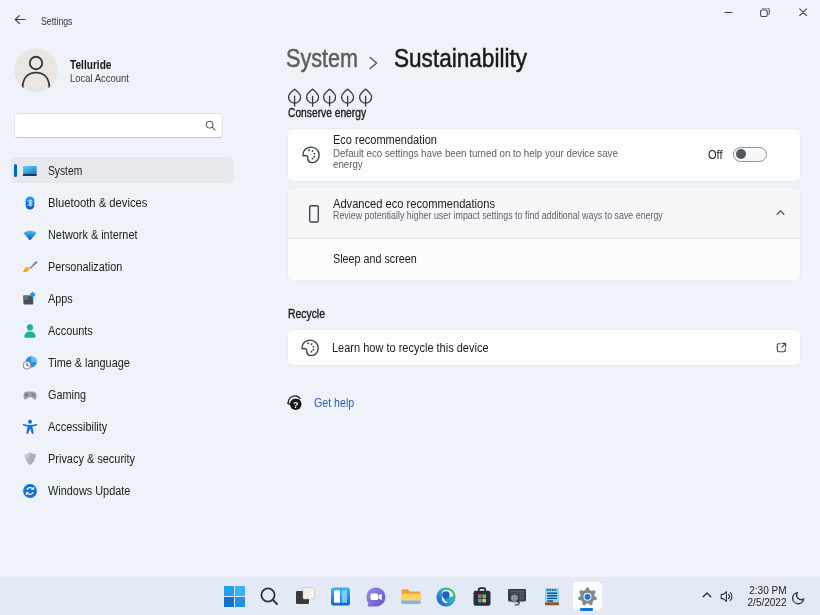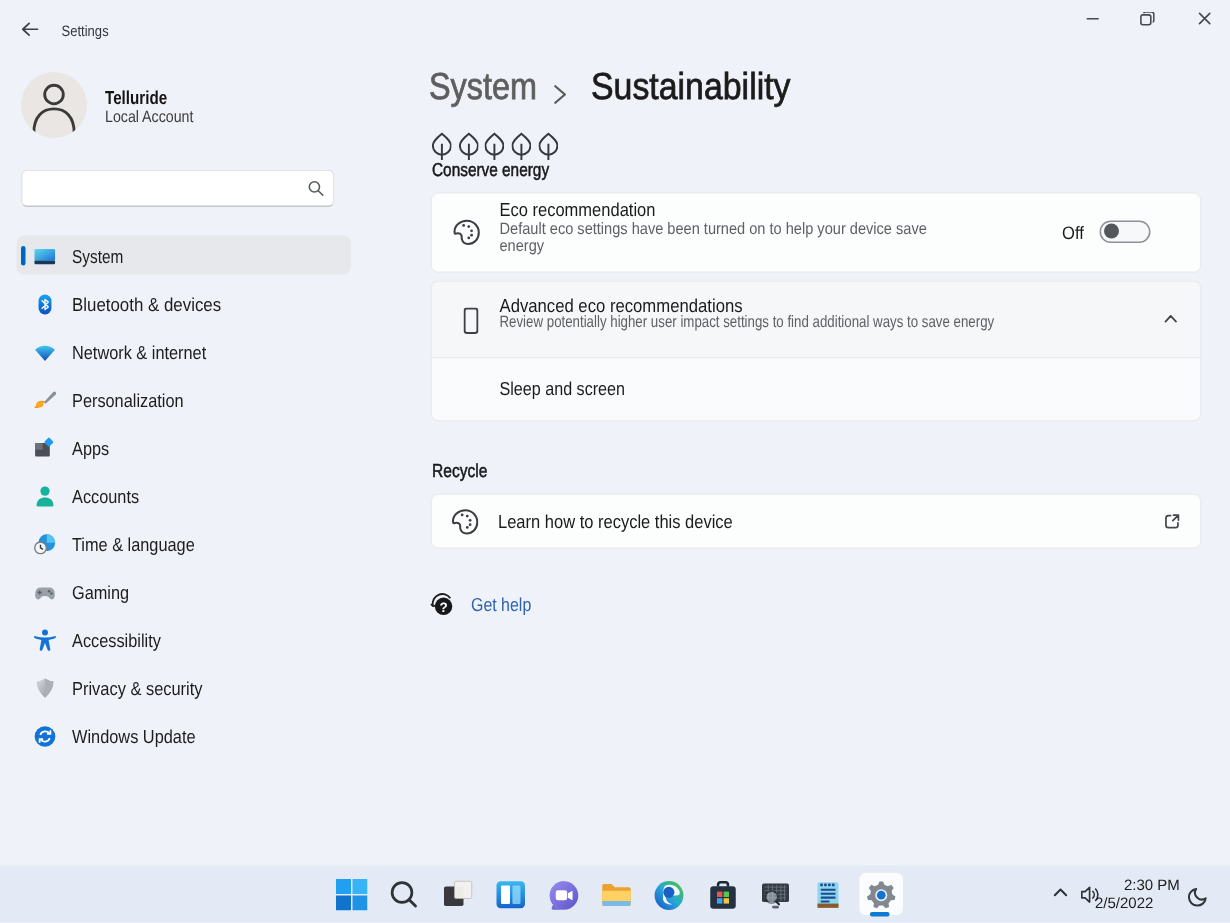--- a/index.html
+++ b/index.html
@@ -296,16 +296,16 @@
 <circle cx="10.5" cy="10.8" r="2.9" fill="#1573d6"></circle>
       </svg></div>
 <svg class="abs" style="left:702px;top:590.5px" width="10" height="8" viewBox="0 0 10 8">
 <path d="M1.2 5.8 L5 2 L8.8 5.8" stroke="#2e3236" stroke-width="1.35" fill="none" stroke-linecap="round" stroke-linejoin="round"></path>
     </svg>
 <svg class="abs" style="left:719.5px;top:589.5px" width="15" height="13" viewBox="0 0 15 13">
 <path d="M1.2 4.4 H3.4 L6.4 1.6 V11.4 L3.4 8.6 H1.2 Z" fill="none" stroke="#2e3236" stroke-width="1.1" stroke-linejoin="round"></path>
 <path d="M8.6 4.3 A3.2 3.2 0 0 1 8.6 8.7 M10.4 2.7 A5.5 5.5 0 0 1 10.4 10.3" stroke="#2e3236" stroke-width="1.1" fill="none" stroke-linecap="round"></path>
     </svg>
 <div class="abs" style="left:730px;top:584.9px;font-size:10px;line-height:11.6px;color:#1b1b1b;white-space:nowrap;width:56.5px;text-align:right;">2:30 PM</div>
-<div class="abs" style="left:730px;top:596.5px;font-size:10px;line-height:11.6px;color:#1b1b1b;white-space:nowrap;width:56.5px;text-align:left;">2/5/2022</div>
+<div class="abs" style="left:730px;top:596.5px;font-size:10px;line-height:11.6px;color:#1b1b1b;white-space:nowrap;width:56.5px;text-align:right;">2/5/2022</div>
 <svg class="abs" style="left:792px;top:590.5px" width="13" height="14" viewBox="0 0 13 14">
 <path d="M5.4 1.6 A5.6 5.6 0 1 0 11.8 7.9 A4.6 4.6 0 0 1 5.4 1.6 Z" fill="none" stroke="#33373b" stroke-width="1.35" stroke-linejoin="round"></path>
     </svg>
 </div>
 </body></html>

